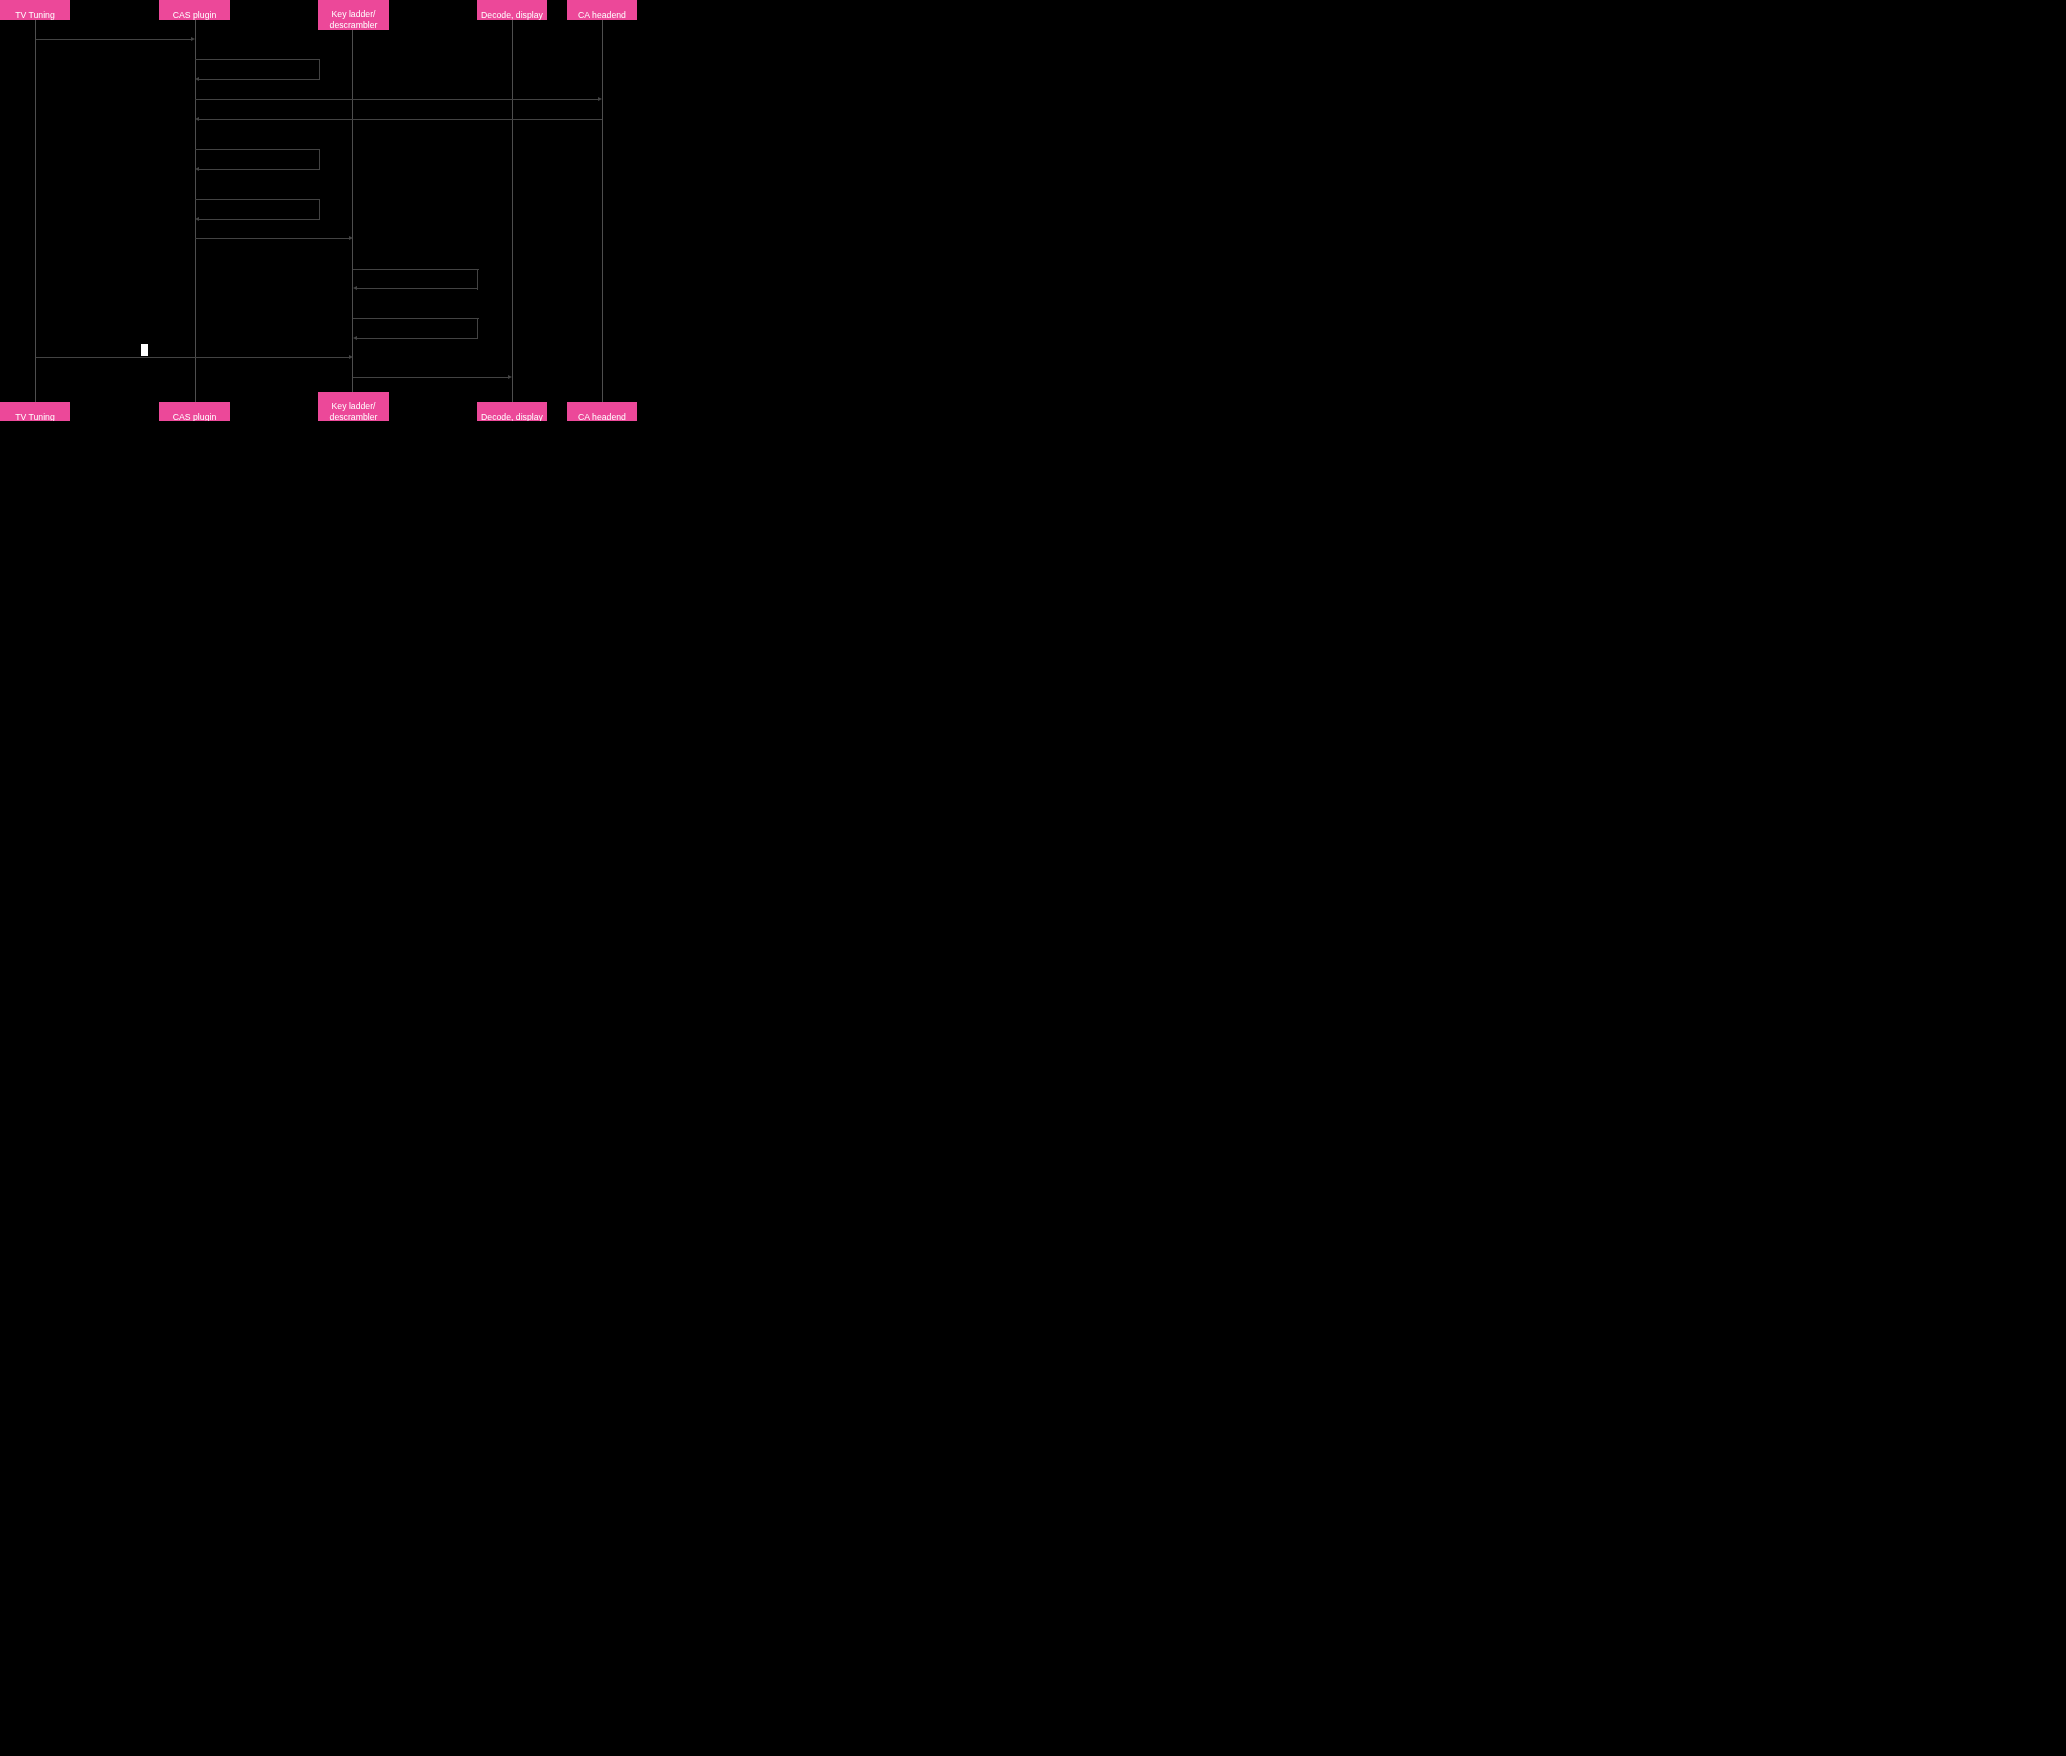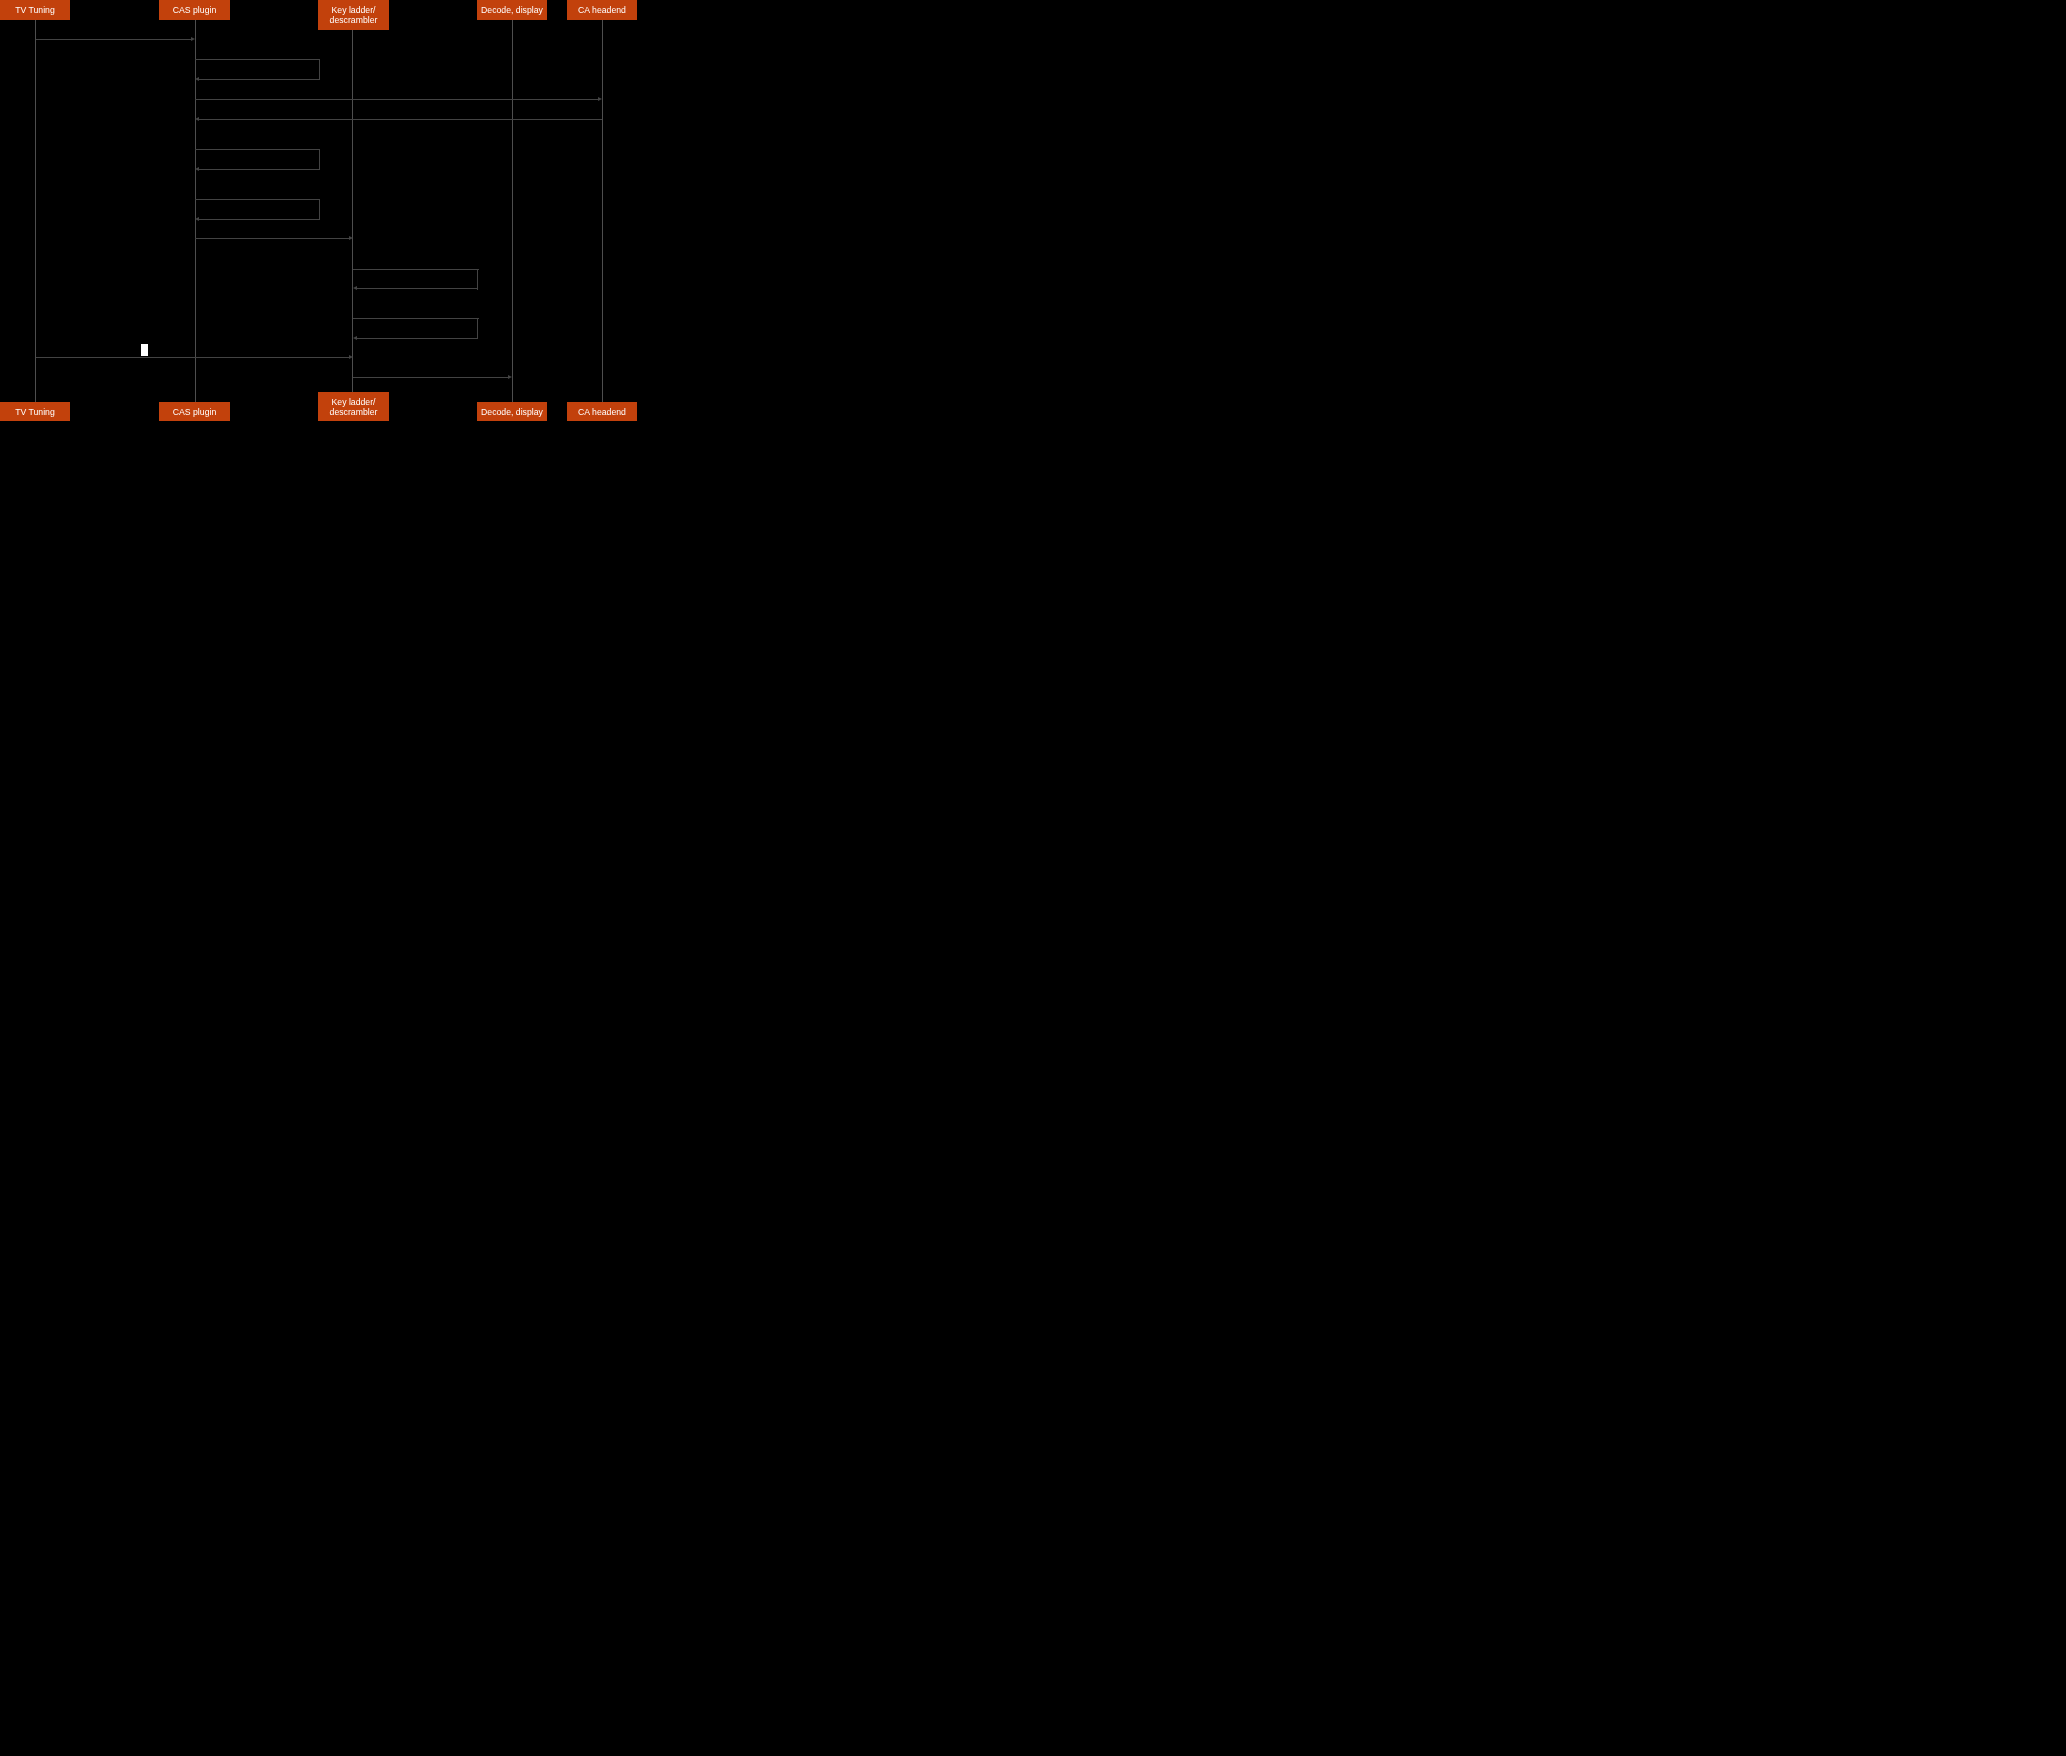--- a/index.html
+++ b/index.html
@@ -10,26 +10,26 @@
   #diagram {
     position: relative;
     width: 639px;
     height: 421px;
     background: #000000;
     overflow: hidden;
     font-family: "Liberation Sans", sans-serif;
   }
   .actor-box {
     position: absolute;
-    background: #c2410c;
+    background: #ec4899;
     color: #ffffff;
     display: flex;
     flex-direction: column;
     align-items: center;
-    justify-content: center;
+    justify-content: flex-end;
     text-align: center;
     font-size: 8.7px;
     line-height: 10.3px;
     font-weight: 400;
     white-space: nowrap;
   }
   .lifeline {
     position: absolute;
     width: 0.8px;
     background: #4e4e4e;

